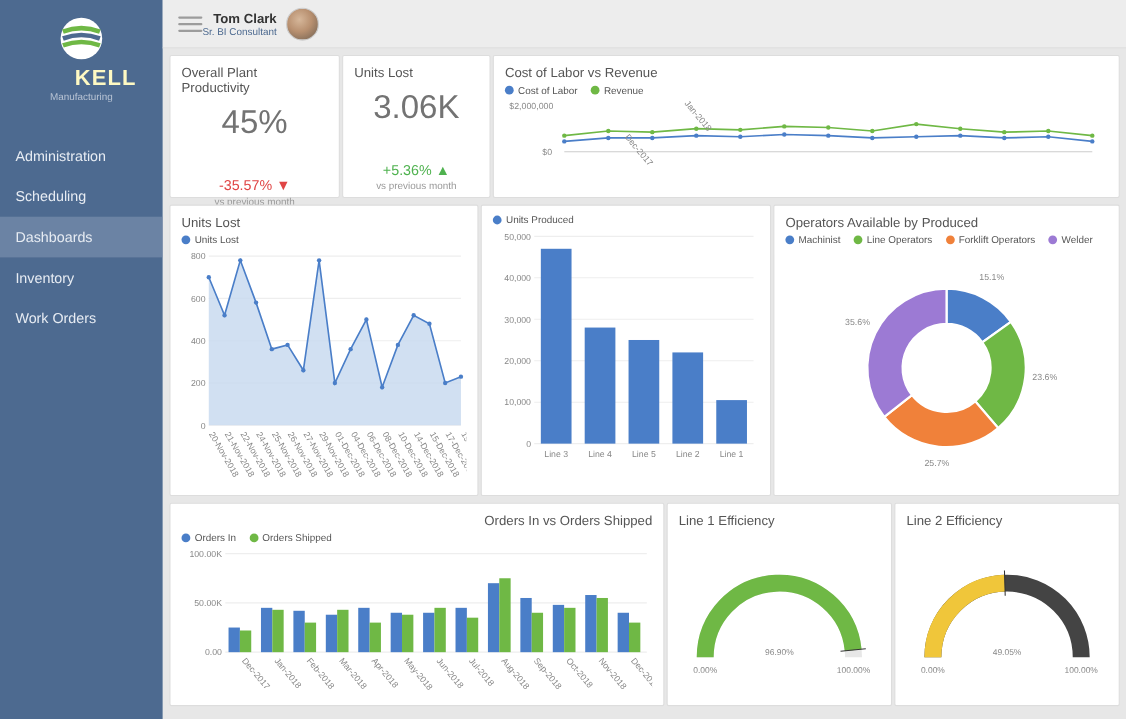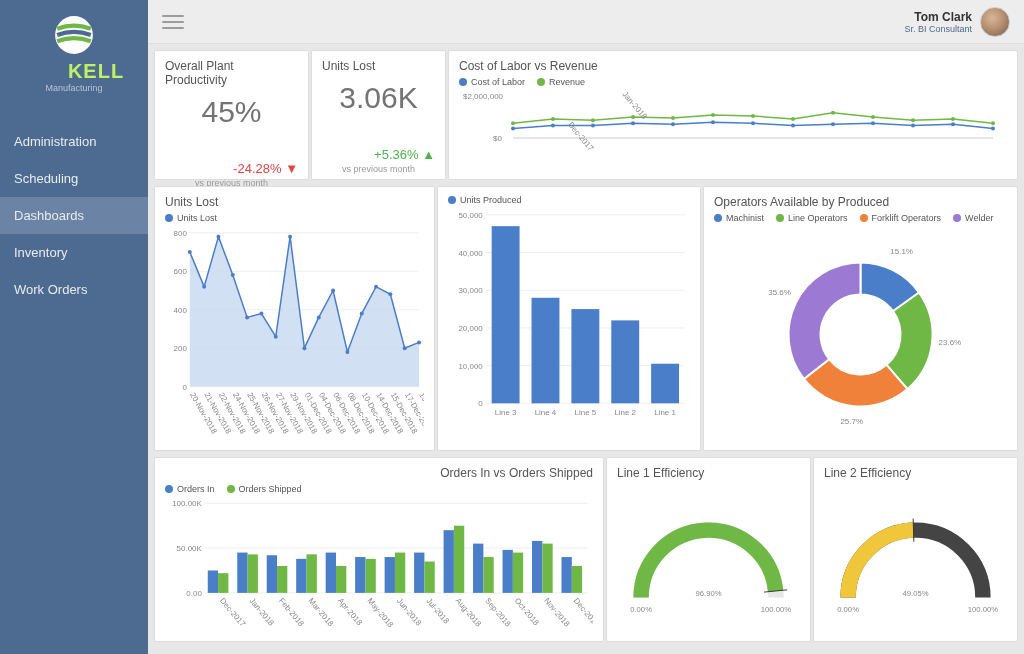--- a/index.html
+++ b/index.html
@@ -1,39 +1,39 @@
 <!DOCTYPE html>
 <html><head>
 <meta charset="utf-8">
 <style>
 * { box-sizing: border-box; margin: 0; padding: 0; }
 body { font-family: Arial, sans-serif; background: #fff; width: 1024px; height: 654px; overflow: hidden; }
 .app { display: flex; width: 100%; height: 100%; }
 .sidebar { width: 148px; background: #4d6a90; color: #fff; display: flex; flex-direction: column; }
 .logo-box { padding: 14px 0 8px; text-align: center; }
 .logo-svg { width: 42px; height: 42px; margin: 0 auto 4px; display: block; }
-.logo-name { font-size: 20px; font-weight: bold; letter-spacing: 1px; color: #bef264; padding-left: 44px; }
+.logo-name { font-size: 20px; font-weight: bold; letter-spacing: 1px; color: #fef9c3; padding-left: 44px; }
 .logo-sub { font-size: 9px; color: #b9c4d4; }
 .nav { margin-top: 22px; }
 .nav-item { font-size: 13px; padding: 11px 14px; color: #e7ecf3; cursor: pointer; }
 .nav-item.active { background: #6b83a4; }
 .main { flex: 1; display: flex; flex-direction: column; background: #e7e7e7; }
-.topbar { height: 44px; background: #ededed; border-bottom: 1px solid #ddd; display: flex; align-items: center; padding: 0 14px; justify-content: space-between; }
+.topbar { height: 44px; background: #ededed; border-bottom: 1px solid #ddd; display: flex; align-items: center; padding: 0 14px; justify-content: flex-start; }
 .menu-icon span { display: block; width: 22px; height: 2px; background: #9c9c9c; margin: 4px 0; border-radius: 1px; }
 .user-box { display: flex; align-items: center; gap: 8px; }
 .user-text { text-align: right; }
 .user-name { font-size: 12px; font-weight: bold; color: #333; }
 .user-role { font-size: 9px; color: #4d6a90; }
 .avatar { width: 30px; height: 30px; border-radius: 50%; background: radial-gradient(circle at 40% 35%, #d6b79a 0%, #b89070 45%, #6b5d4f 100%); border: 1px solid #ccc; }
 .content { flex: 1; padding: 6px; display: flex; flex-direction: column; gap: 6px; overflow: hidden; }
 .row { display: flex; gap: 2px; }
 .card { background: #fff; border: 1px solid #ddd; border-radius: 2px; padding: 8px 10px; }
 .card-title { font-size: 12px; color: #555; margin-bottom: 4px; }
 .kpi-val { font-size: 30px; color: #737373; text-align: center; margin: 8px 0 4px; }
-.kpi-delta { font-size: 13px; text-align: right; margin-top: 32px; }
+.kpi-delta { font-size: 13px; text-align: center; margin-top: 32px; }
 .kpi-delta.down { color: #e04545; }
 .kpi-delta.up { color: #4fb24f; }
 .kpi-sub { font-size: 9px; color: #999; text-align: center; margin-top: 2px; }
 .legend { font-size: 9px; color: #555; display: flex; gap: 12px; flex-wrap: wrap; margin-bottom: 4px; }
 .legend span { display: flex; align-items: center; gap: 4px; }
 .dot { width: 8px; height: 8px; border-radius: 50%; display: inline-block; }
 .blue { background: #4a7ec8; }
 .green { background: #6fb845; }
 .orange { background: #f0813a; }
 .purple { background: #9c7ad4; }
@@ -79,21 +79,21 @@
         <div class="avatar"></div>
       </div>
     </div>
 
     <div class="content">
 
       <div class="row" style="height:130px;">
         <div class="card" style="width:155px;">
           <div class="card-title">Overall Plant Productivity</div>
           <div class="kpi-val">45%</div>
-          <div class="kpi-delta down"><span>-24.28%</span> ▼</div>
+          <div class="kpi-delta down"><span>-35.57%</span> ▼</div>
           <div class="kpi-sub">vs previous month</div>
         </div>
         <div class="card" style="width:135px;">
           <div class="card-title">Units Lost</div>
           <div class="kpi-val">3.06K</div>
           <div class="kpi-delta up"><span>+5.36%</span> ▲</div>
           <div class="kpi-sub">vs previous month</div>
         </div>
         <div class="card" style="flex:1;">
           <div class="card-title">Cost of Labor vs Revenue</div>

